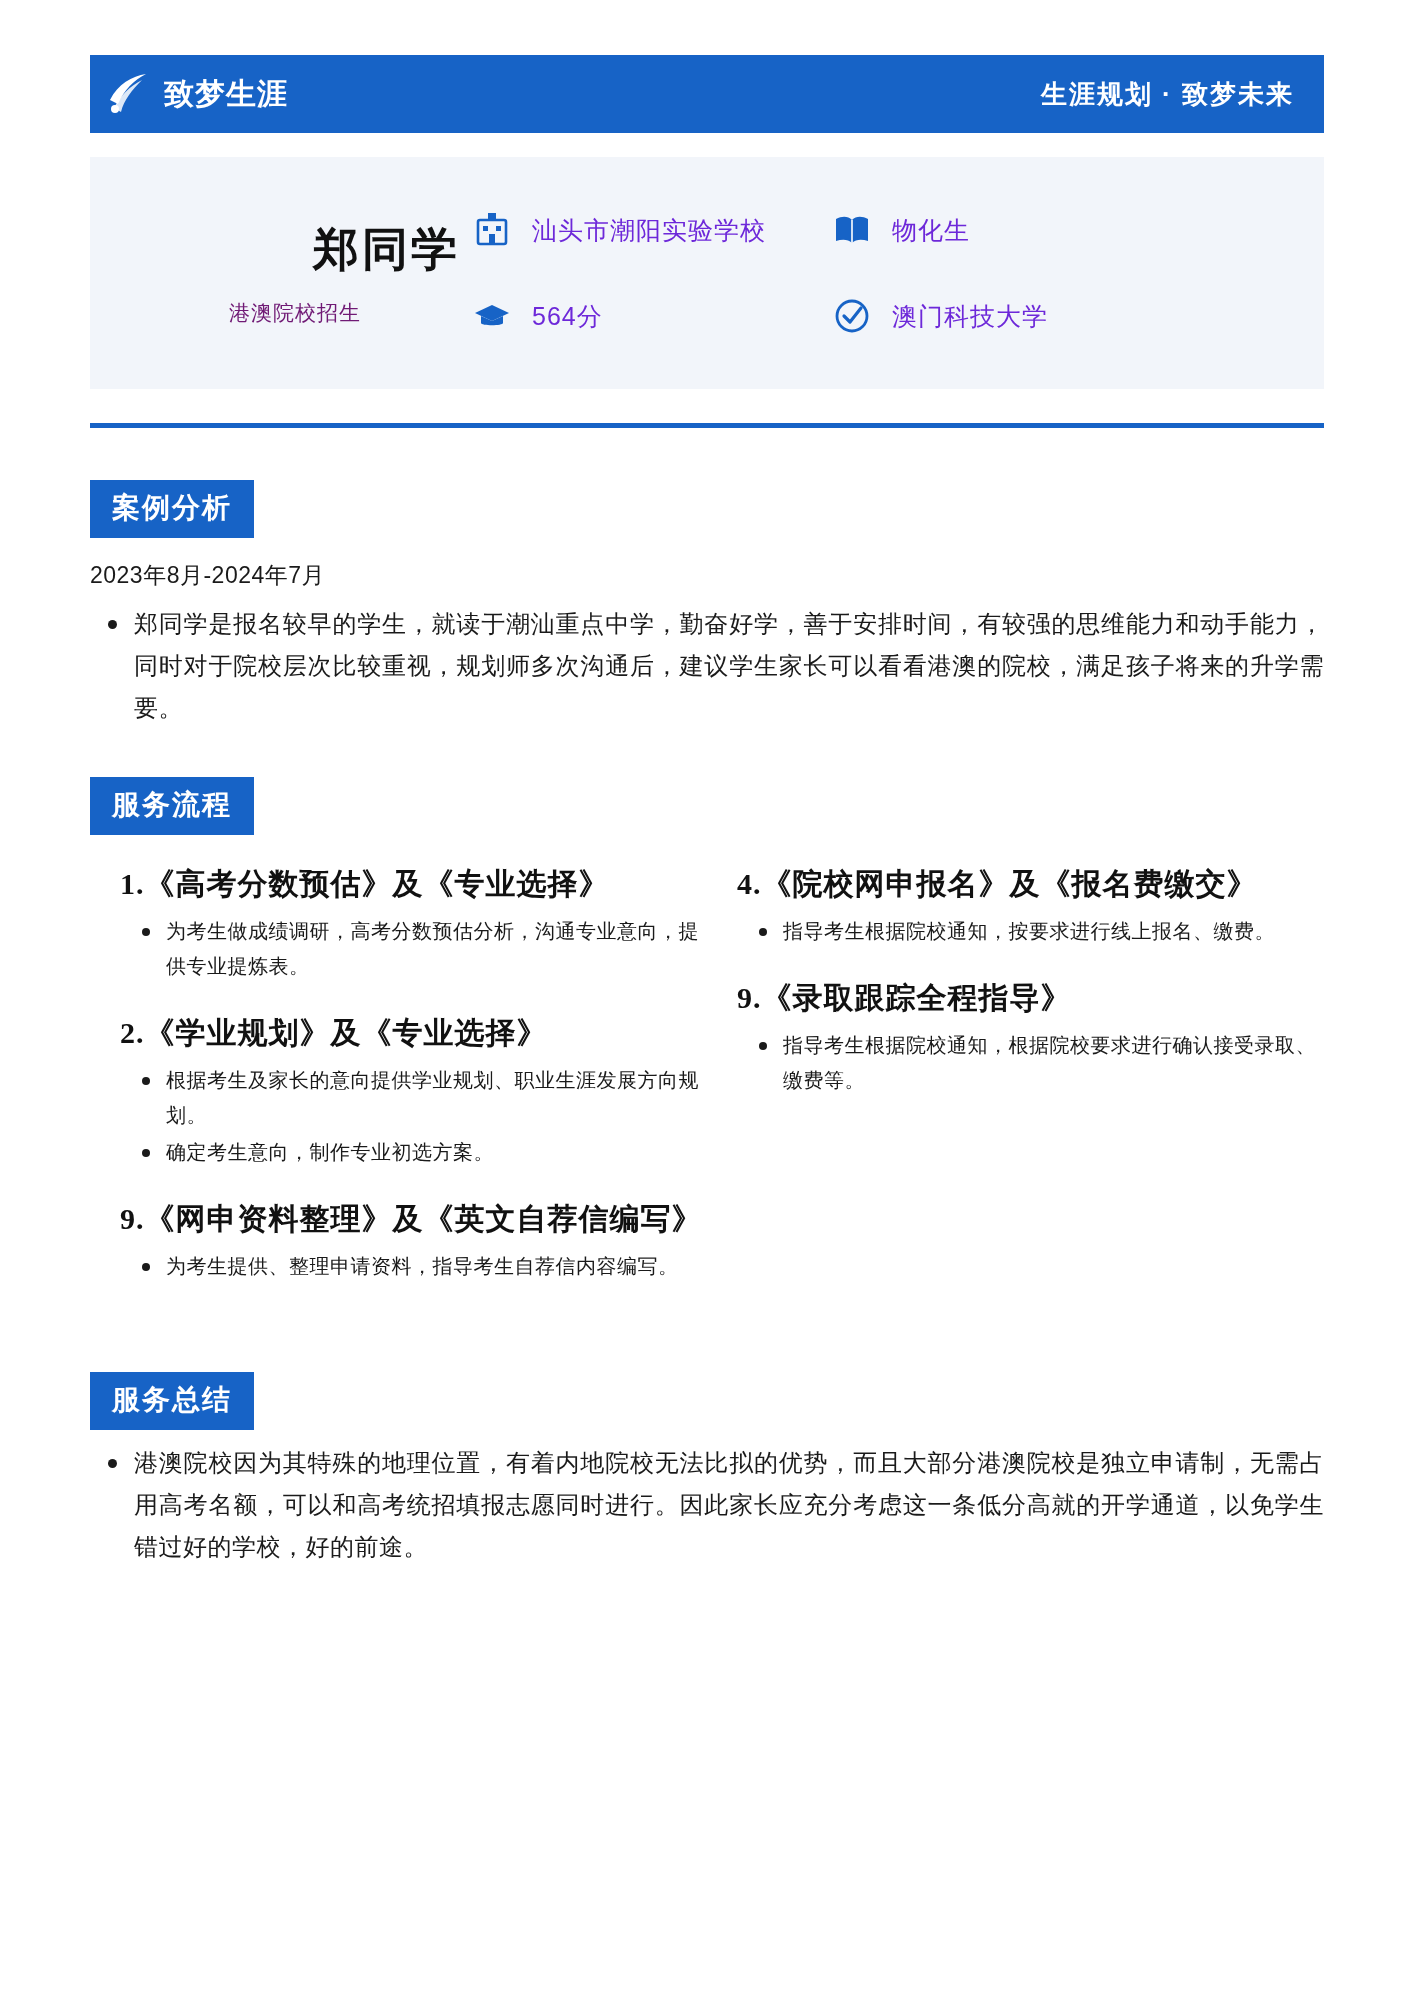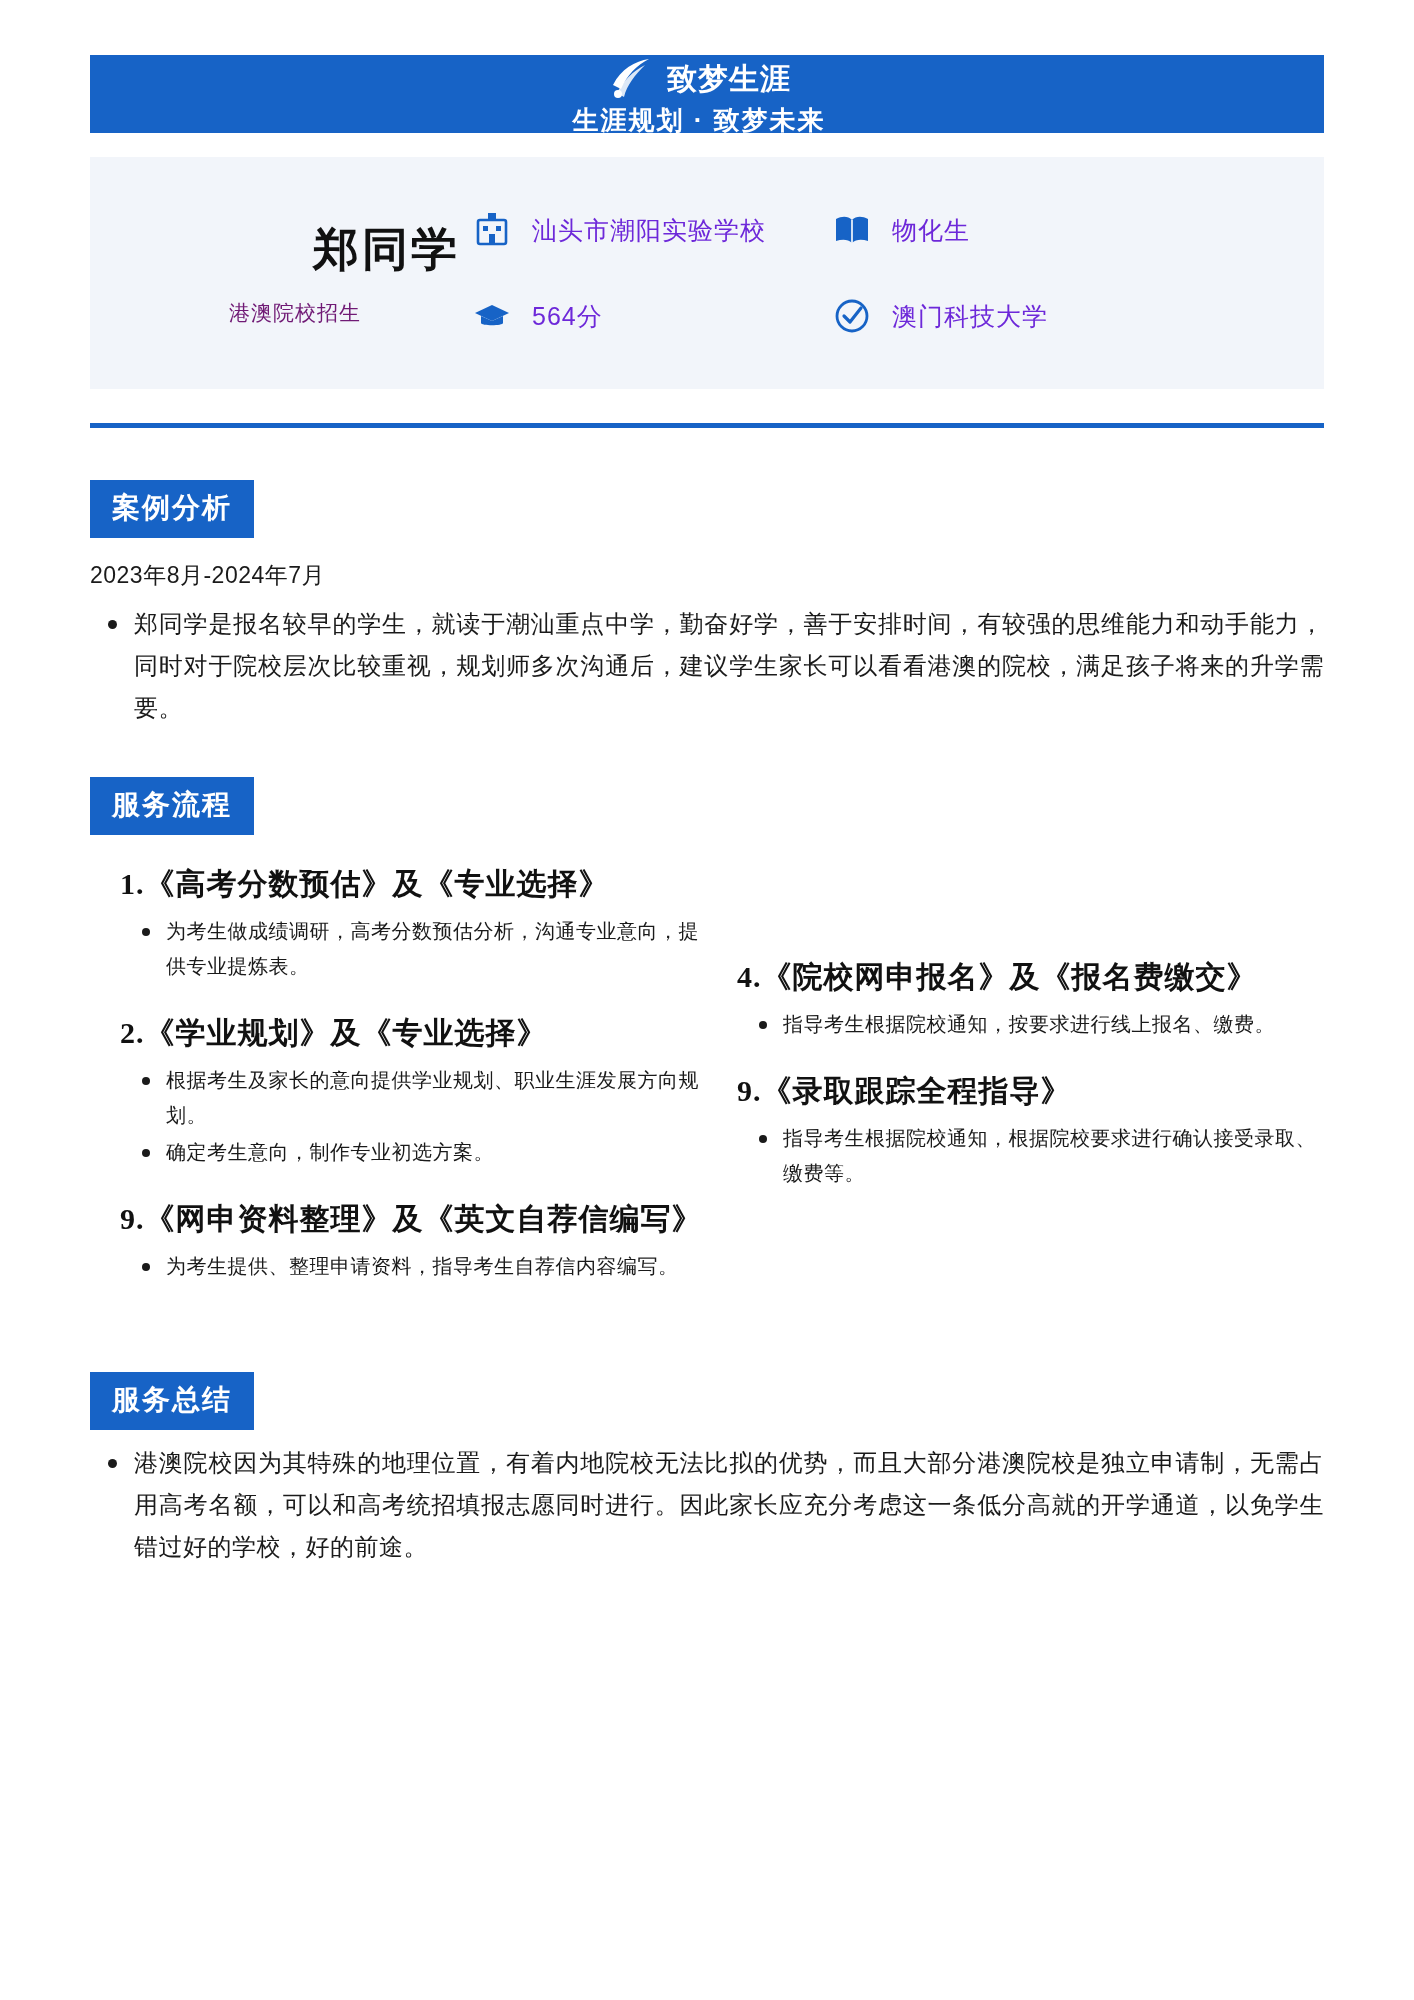--- a/index.html
+++ b/index.html
@@ -24,21 +24,20 @@
 
   
   .header {
     margin-top: 55px;
     height: 78px;
     background: #1763c6;
     display: flex;
     align-items: center;
     justify-content: space-between;
     padding: 0 30px 0 14px;
-    flex-direction: column;
   }
   .brand {
     display: flex;
     align-items: center;
     gap: 12px;
   }
   .brand-logo {
     width: 48px;
     height: 48px;
     position: relative;
@@ -163,21 +162,20 @@
     background: #1a1a1a;
     border-radius: 50%;
   }
 
   
   .flow-wrap {
     margin-top: 26px;
     display: flex;
     gap: 30px;
     padding-left: 30px;
-    align-items: center;
   }
   .flow-col { width: 600px; }
   .flow-item { margin-bottom: 26px; }
   .flow-title {
     font-family: "Liberation Serif", "DejaVu Serif", serif;
     font-size: 30px;
     font-weight: bold;
     color: #111111;
     line-height: 1.5;
     letter-spacing: 1px;

